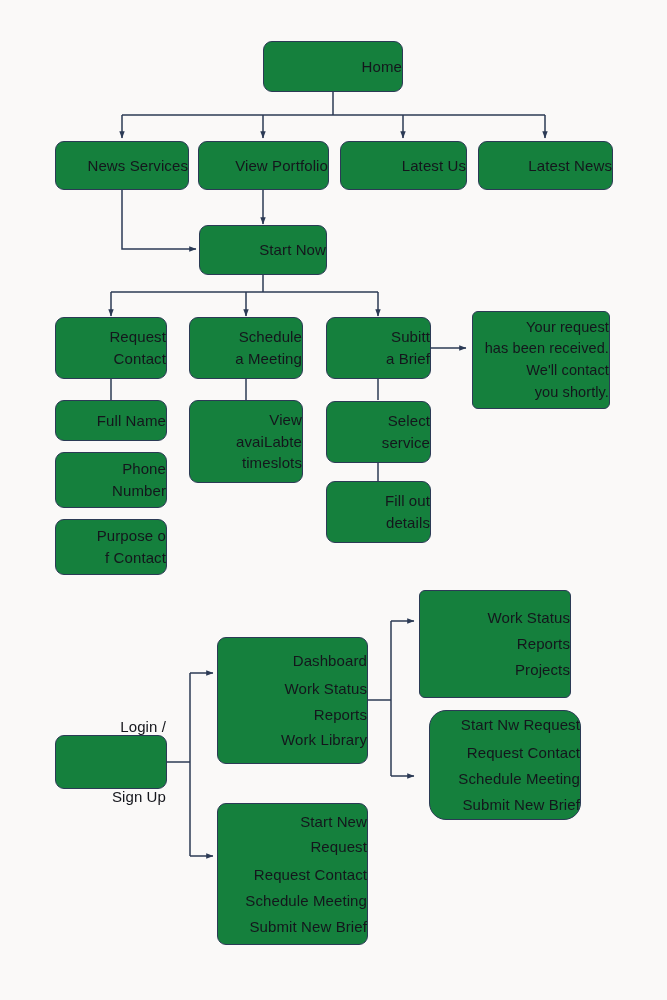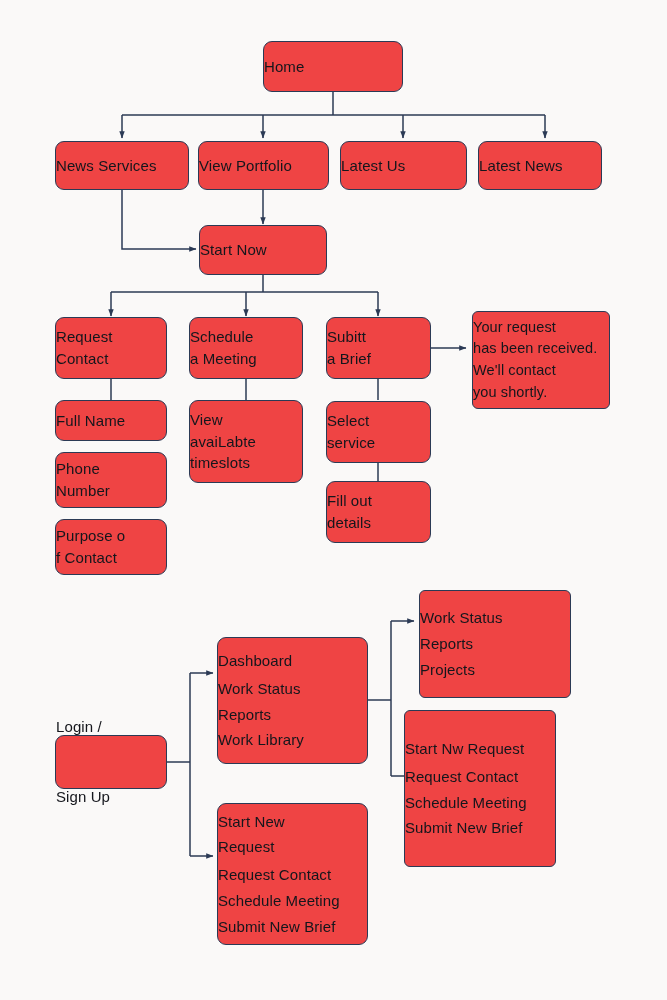--- a/index.html
+++ b/index.html
@@ -21,26 +21,26 @@
     position: absolute;
     left: 0;
     top: 0;
     width: 667px;
     height: 1000px;
     pointer-events: none;
   }
   .node {
     position: absolute;
     box-sizing: border-box;
-    background: #ef4444;
+    background: #15803d;
     border: 1.4px solid #2b3a55;
     border-radius: 9px;
     display: flex;
     flex-direction: column;
-    align-items: flex-start;
+    align-items: flex-end;
     justify-content: center;
     color: #14161c;
     font-family: "Liberation Sans", sans-serif;
     font-size: 15px;
     line-height: 1.45;
     text-align: center;
     letter-spacing: 0.1px;
   }
   .node .ln {
     display: block;
@@ -120,21 +120,21 @@
   </div>
 
   <div class="node" style="left:198px; top:141px; width:131px; height:49px;">
     <span class="ln">View Portfolio</span>
   </div>
 
   <div class="node" style="left:340px; top:141px; width:127px; height:49px;">
     <span class="ln">Latest Us</span>
   </div>
 
-  <div class="node" style="left:478px; top:141px; width:124px; height:49px;">
+  <div class="node" style="left:478px; top:141px; width:135px; height:49px;">
     <span class="ln">Latest News</span>
   </div>
 
   <div class="node" style="left:199px; top:225px; width:128px; height:50px;">
     <span class="ln">Start Now</span>
   </div>
 
   <div class="node" style="left:55px; top:317px; width:112px; height:62px;">
     <span class="ln">Request</span>
     <span class="ln">Contact</span>
@@ -193,21 +193,21 @@
     <span class="ln">Projects</span>
   </div>
 
   <div class="node list" style="left:217px; top:637px; width:151px; height:127px;">
     <span class="ln head">Dashboard</span>
     <span class="ln">Work Status</span>
     <span class="ln">Reports</span>
     <span class="ln">Work Library</span>
   </div>
 
-  <div class="node sq list" style="left:404px; top:710px; width:152px; height:157px;">
+  <div class="node sq list" style="left:429px; top:710px; width:152px; height:110px;border-radius:17px;">
     <span class="ln head">Start Nw Request</span>
     <span class="ln">Request Contact</span>
     <span class="ln">Schedule Meeting</span>
     <span class="ln">Submit New Brief</span>
   </div>
 
   <div class="node" style="left:55px; top:735px; width:112px; height:54px;gap:48px;">
     <span class="ln">Login /</span>
     <span class="ln">Sign Up</span>
   </div>

